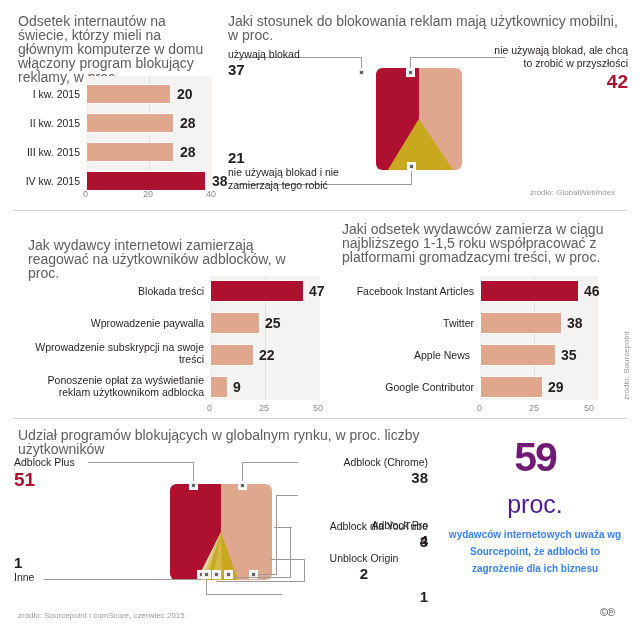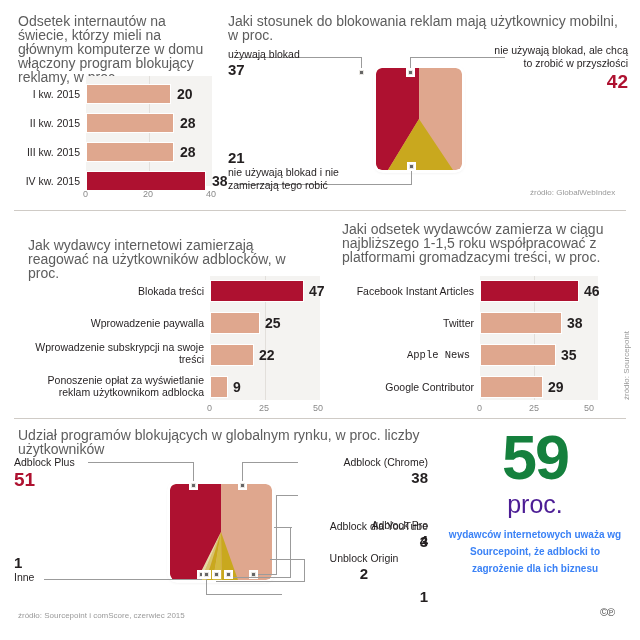--- a/index.html
+++ b/index.html
@@ -26,21 +26,21 @@
   .gridline{position:absolute;width:1px;background:#e2dfdb;}
   .callout-label{font-size:10.5px;line-height:12.5px;color:#231f20;}
   .callout-num{font-size:15px;font-weight:bold;color:#231f20;}
   .callout-num.red{color:#ae1130;font-size:19px;}
   .leader{position:absolute;background:#9b9b9b;}
   .node{position:absolute;width:9px;height:9px;background:#e9e7e3;border:2px solid #ffffff;box-sizing:border-box;}
   .node i{display:block;width:3px;height:3px;background:#666;margin:1px auto;}
   .source{font-size:8px;color:#9a9a9a;}
   .sq-wrap{position:absolute;background:#ffffff;border-radius:7px;
            box-shadow:0 0 0 3px #ffffff, 0 1px 4px rgba(0,0,0,.22);}
-  .big-num{font-size:63px;font-weight:bold;color:#15803d;line-height:58px;letter-spacing:-2px;}
+  .big-num{font-size:41px;font-weight:bold;color:#701a75;line-height:58px;letter-spacing:-2px;}
   .big-proc{font-size:25px;color:#4c1d95;line-height:28px;}
   .big-desc{font-size:10px;line-height:17px;color:#3b82f6;font-weight:700;}
   .cp{font-size:11px;color:#555;letter-spacing:-1px;}
   .vert-src{
     position:absolute;font-size:8px;color:#9a9a9a;
     transform:rotate(-90deg);transform-origin:left top;white-space:nowrap;
   }
   .hairline{position:absolute;background:#cfcbc6;height:1px;}
 </style>
 </head>
@@ -184,21 +184,21 @@
 </div>
 <div class="abs bar red" style="left:480px;top:280px;width:99px;height:22px;"></div>
 <div class="abs bar-val" style="left:584px;top:283px;">46</div>
 
 <div class="abs" style="left:340px;top:317px;width:134px;">
   <div class="bar-label">Twitter</div>
 </div>
 <div class="abs bar peach" style="left:480px;top:312px;width:82px;height:22px;"></div>
 <div class="abs bar-val" style="left:567px;top:315px;">38</div>
 
-<div class="abs" style="left:336px;top:349px;width:134px;font-family:Liberation Mono, monospace;">
+<div class="abs" style="left:336px;top:349px;width:134px;">
   <div class="bar-label">Apple News</div>
 </div>
 <div class="abs bar peach" style="left:480px;top:344px;width:76px;height:22px;"></div>
 <div class="abs bar-val" style="left:561px;top:347px;">35</div>
 
 <div class="abs" style="left:340px;top:381px;width:134px;">
   <div class="bar-label">Google Contributor</div>
 </div>
 <div class="abs bar peach" style="left:480px;top:376px;width:63px;height:22px;"></div>
 <div class="abs bar-val" style="left:548px;top:379px;">29</div>

